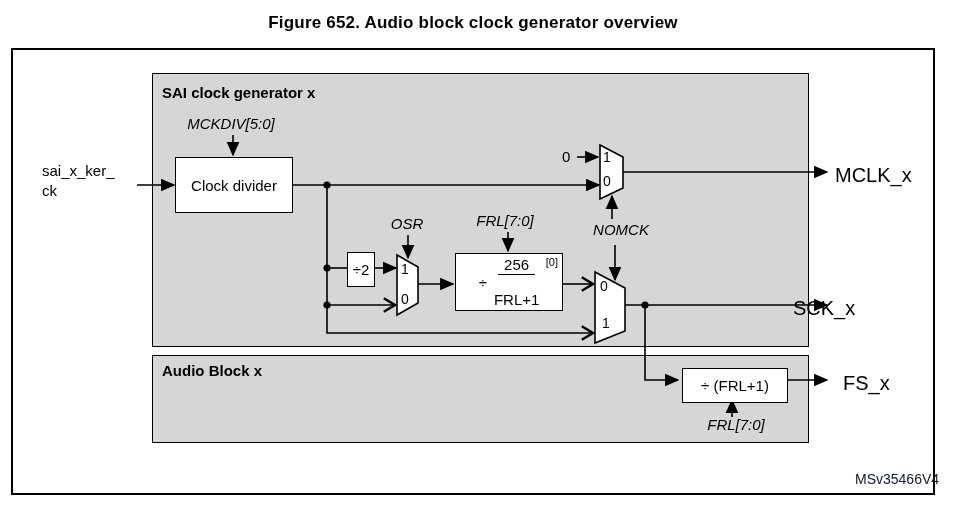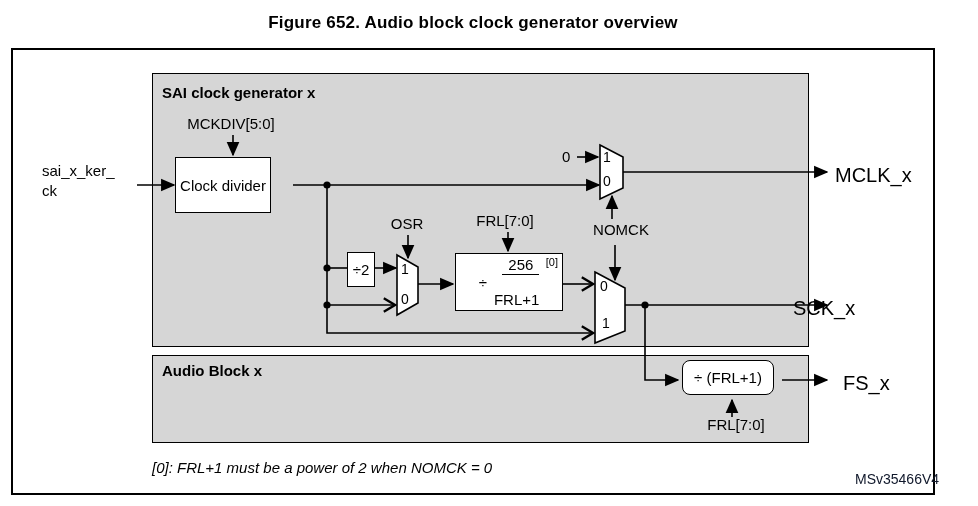--- a/index.html
+++ b/index.html
@@ -8,25 +8,25 @@
   .abs{position:absolute;}
   .title{left:0;top:13px;width:946px;text-align:center;font-weight:bold;font-size:17px;letter-spacing:.2px;}
   .outer-box{left:11px;top:48px;width:924px;height:447px;border:2px solid #000;background:#fff;box-sizing:border-box;}
   .group-box{border:1.5px solid #000;box-sizing:border-box;}
   .sai-box{left:152px;top:73px;width:657px;height:274px;}
   .audio-box{left:152px;top:355px;width:657px;height:88px;}
   .group-label{font-weight:bold;font-size:15px;white-space:nowrap;}
   .svg-layer{left:0;top:0;width:978px;height:506px;}
   .block{background:#fff;border:1.5px solid #000;box-sizing:border-box;display:flex;align-items:center;justify-content:center;font-size:15px;white-space:nowrap;}
   .lbl{font-size:15px;white-space:nowrap;line-height:1.1;}
-  .lbl-c{transform:translateX(-50%);}
+  .lbl-c{transform:translateX(-50%);font-style:italic;}
   .out-lbl{font-size:20px;white-space:nowrap;}
   .mux-digit{font-size:14px;line-height:1;white-space:nowrap;}
   .ratio-box{flex-direction:row;position:absolute;}
-  .ratio-frac{display:inline-flex;flex-direction:column;align-items:flex-end;margin-left:7px;}
+  .ratio-frac{display:inline-flex;flex-direction:column;align-items:center;margin-left:7px;}
   .ratio-num{border-bottom:1.6px solid #000;padding:0 6px 1px 6px;line-height:1.15;}
   .ratio-den{padding-top:16px;line-height:1.15;}
   .ratio-sup{position:absolute;top:3px;right:4px;font-size:11px;line-height:1;}
   .footnote{font-style:italic;font-size:15px;white-space:nowrap;}
   .watermark{font-size:14px;color:#0f172a;white-space:nowrap;}
   .inp-lbl{font-size:15px;line-height:1.3;}
 </style>
 </head>
 <body>
 
@@ -112,48 +112,47 @@
   </div>
 
   <div class="abs lbl lbl-c" style="left:231px;top:116px;">MCKDIV[5:0]</div>
   <div class="abs lbl lbl-c" style="left:407px;top:216px;">OSR</div>
   <div class="abs lbl lbl-c" style="left:505px;top:213px;">FRL[7:0]</div>
   <div class="abs lbl lbl-c" style="left:621px;top:222px;">NOMCK</div>
   <div class="abs lbl lbl-c" style="left:736px;top:417px;">FRL[7:0]</div>
 
   <div class="abs lbl" style="left:562px;top:149px;">0</div>
 
-  <div class="abs block" style="left:175px;top:157px;width:96px;height:56px;">
+  <div class="abs block" style="left:175px;top:157px;width:118px;height:56px;">
     <span>Clock divider</span>
   </div>
 
   <div class="abs block" style="left:347px;top:252px;width:28px;height:35px;">
     <span>÷2</span>
   </div>
 
   <div class="abs block ratio-box" style="left:455px;top:253px;width:108px;height:58px;">
     <span>÷</span>
     <span class="ratio-frac">
       <span class="ratio-num">256</span>
       <span class="ratio-den">FRL+1</span>
     </span>
     <span class="ratio-sup">[0]</span>
   </div>
 
-  <div class="abs block" style="left:682px;top:360px;width:92px;height:35px;border-radius:8px;">
+  <div class="abs block" style="left:682px;top:368px;width:106px;height:35px;">
     <span>÷ (FRL+1)</span>
   </div>
 
   <span class="abs mux-digit" style="left:603px;top:150px;">1</span>
   <span class="abs mux-digit" style="left:603px;top:174px;">0</span>
   <span class="abs mux-digit" style="left:401px;top:262px;">1</span>
   <span class="abs mux-digit" style="left:401px;top:292px;">0</span>
   <span class="abs mux-digit" style="left:600px;top:279px;">0</span>
   <span class="abs mux-digit" style="left:602px;top:316px;">1</span>
 
   <div class="abs out-lbl" style="left:835px;top:164px;">MCLK_x</div>
   <div class="abs out-lbl" style="left:793px;top:297px;">SCK_x</div>
   <div class="abs out-lbl" style="left:843px;top:372px;">FS_x</div>
 
-  <div class="abs footnote" style="left:152px;top:459px;">[0]: FRL+1 must be a power of 2 when NOMCK = 0</div>
   <div class="abs watermark" style="left:855px;top:471px;">MSv35466V4</div>
 
 </div>
 
 </body></html>

